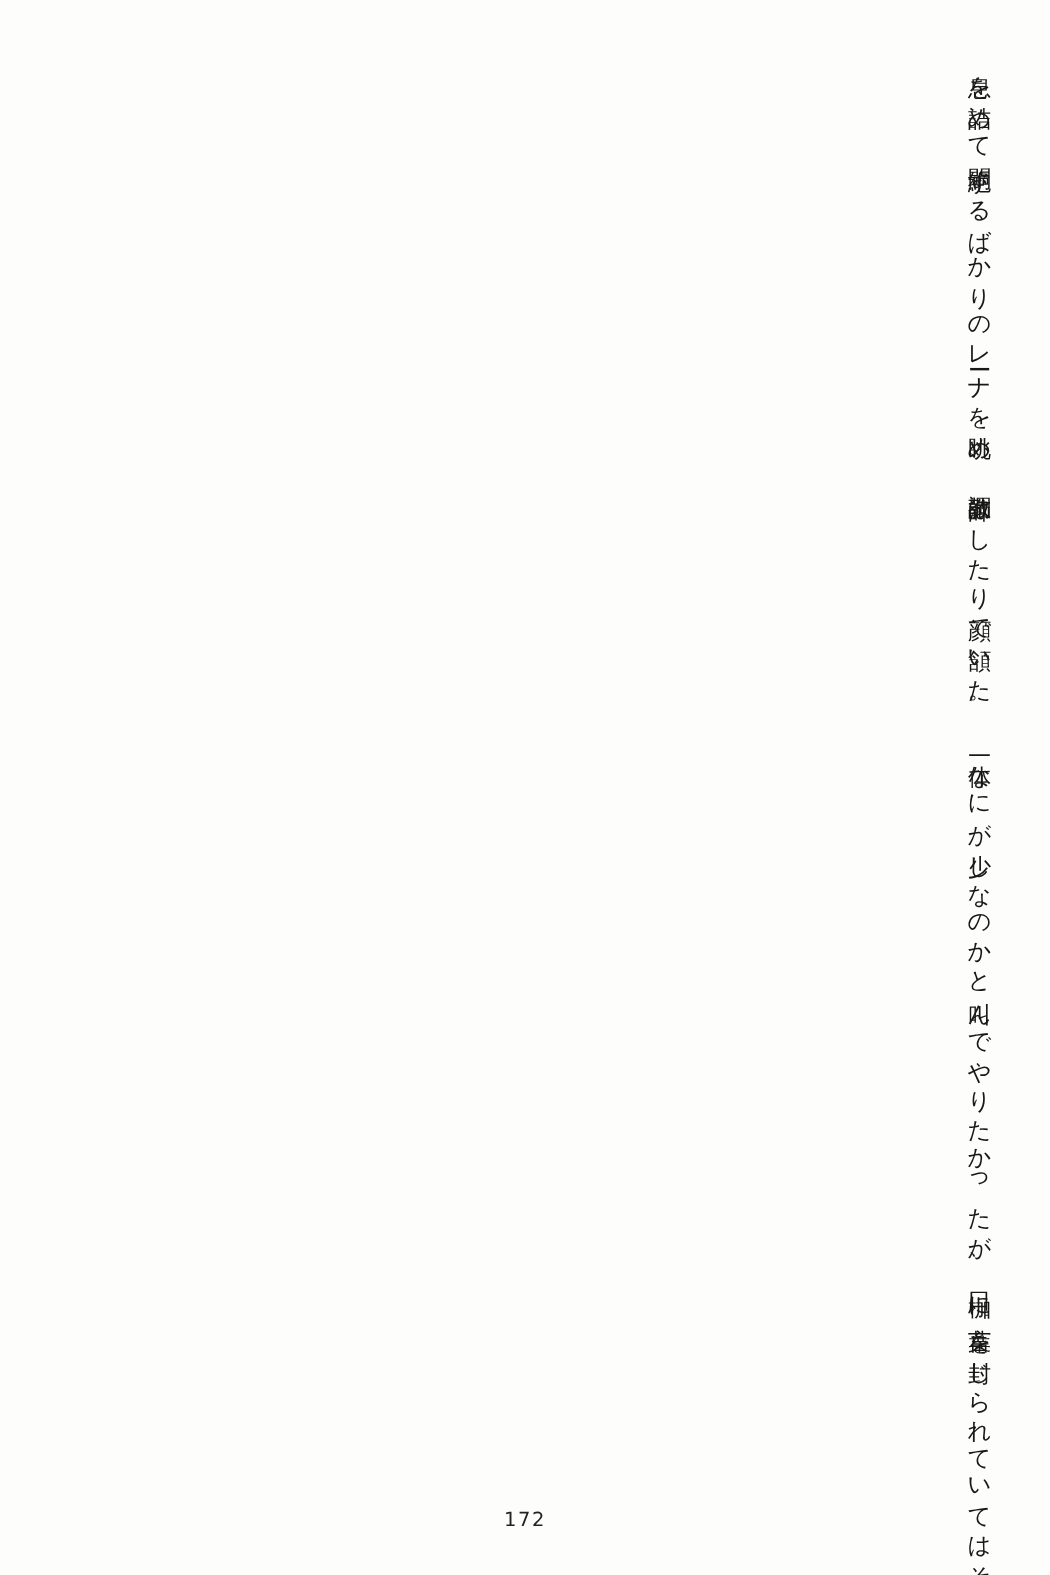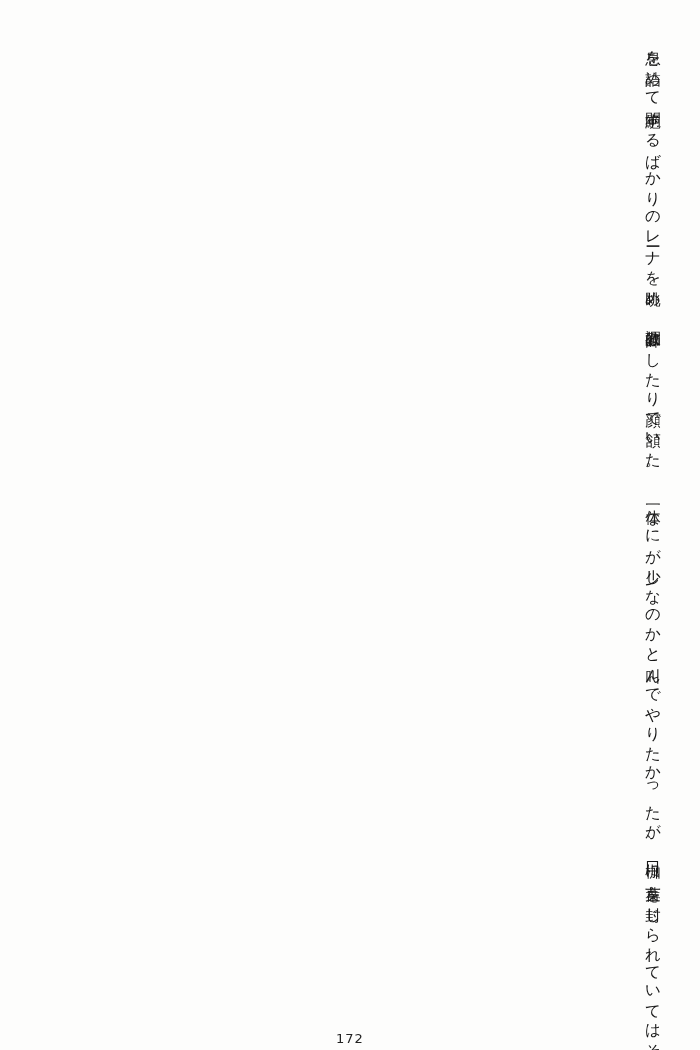--- a/index.html
+++ b/index.html
@@ -48,21 +48,21 @@
     overflow: visible;
     font-size: 15.5px;
     letter-spacing: 1.7px;
     color: #181818;
   }
   .line.indent {
     padding-top: 17px;
   }
   .page-number {
     position: absolute;
-    bottom: 4px;
+    bottom: 29px;
     left: 0;
     width: 100%;
     text-align: center;
     font-size: 13px;
     font-family: "DejaVu Sans", "Liberation Sans", sans-serif;
     color: #222;
     letter-spacing: 1px;
   }
 </style>
 </head>

